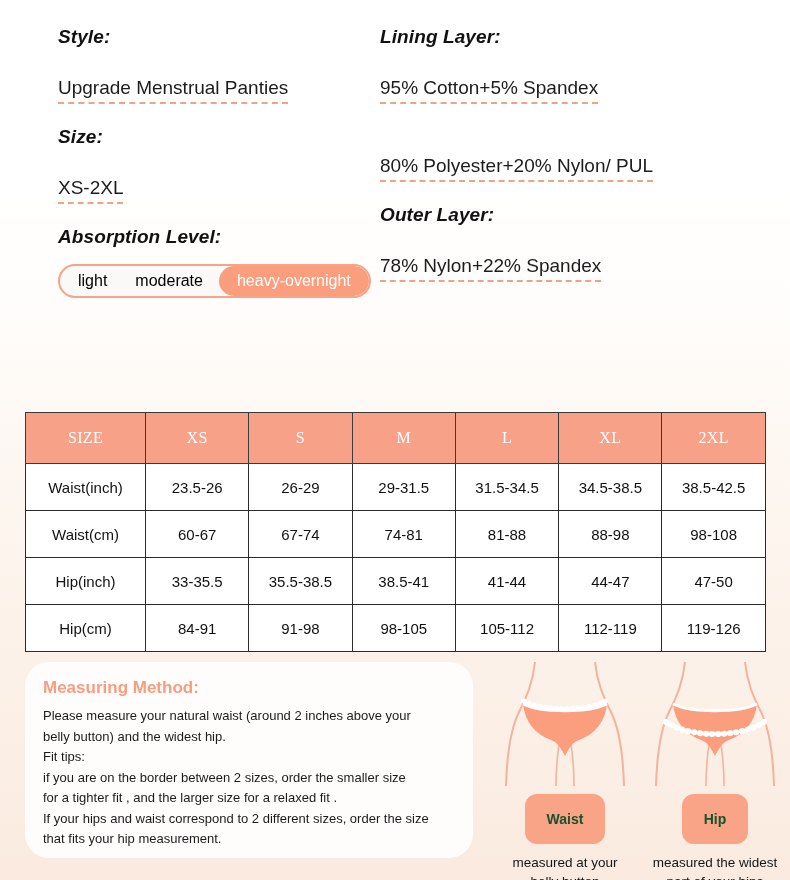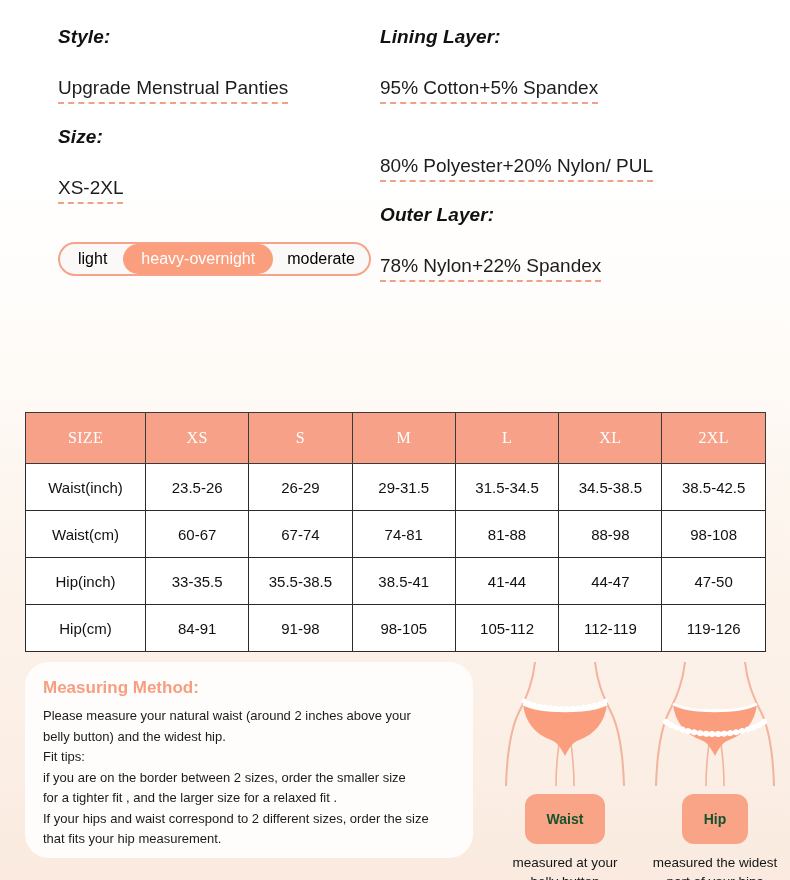--- a/index.html
+++ b/index.html
@@ -216,26 +216,27 @@
       <div class="spec-label">Style:</div>
       <div class="gap-a"></div>
       <div class="spec-value">Upgrade Menstrual Panties</div>
       <div class="gap-b"></div>
 
       <div class="spec-label">Size:</div>
       <div class="gap-a"></div>
       <div class="spec-value">XS-2XL</div>
       <div class="gap-b"></div>
 
+      <div class="spec-label">Absorption Level:</div>
       <div style="height:16px"></div>
 
       <div class="absorb-pill">
         <div class="absorb-opt first">light</div>
+        <div class="absorb-opt">moderate</div>
         <div class="absorb-opt active">heavy-overnight</div>
-        <div class="absorb-opt">moderate</div>
       </div>
     </div>
 
     <div class="spec-col right">
       <div class="spec-label">Lining Layer:</div>
       <div class="gap-a"></div>
       <div class="spec-value">95% Cotton+5% Spandex</div>
       <div class="gap-b"></div>
 
       <div class="gap-a"></div>

